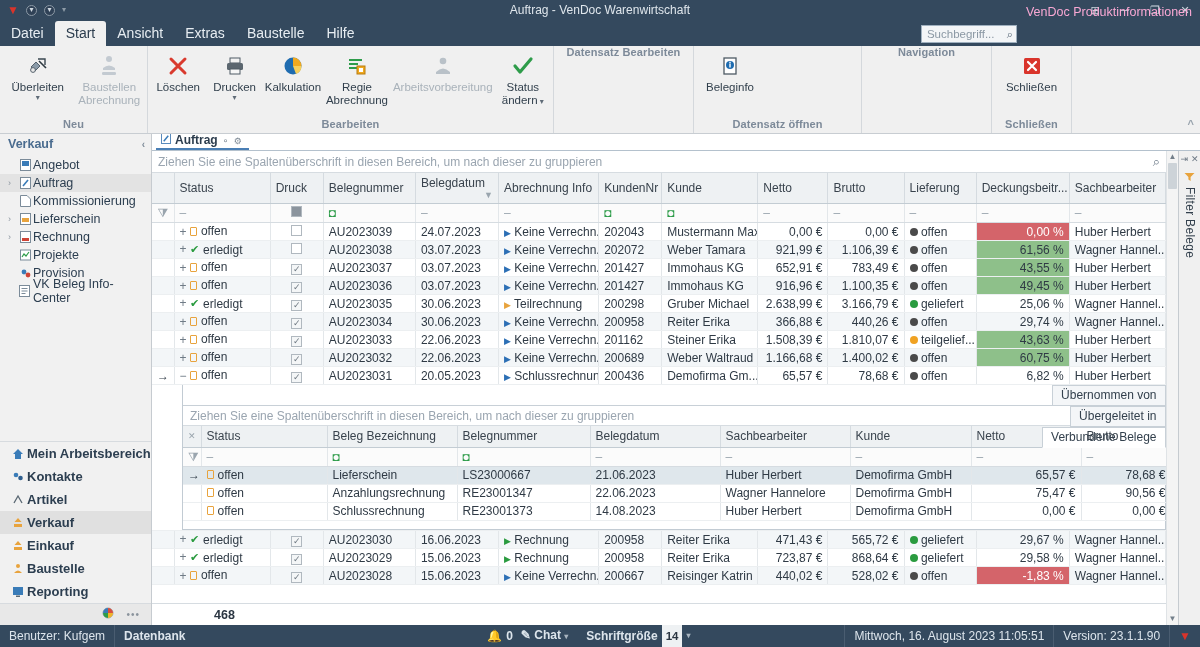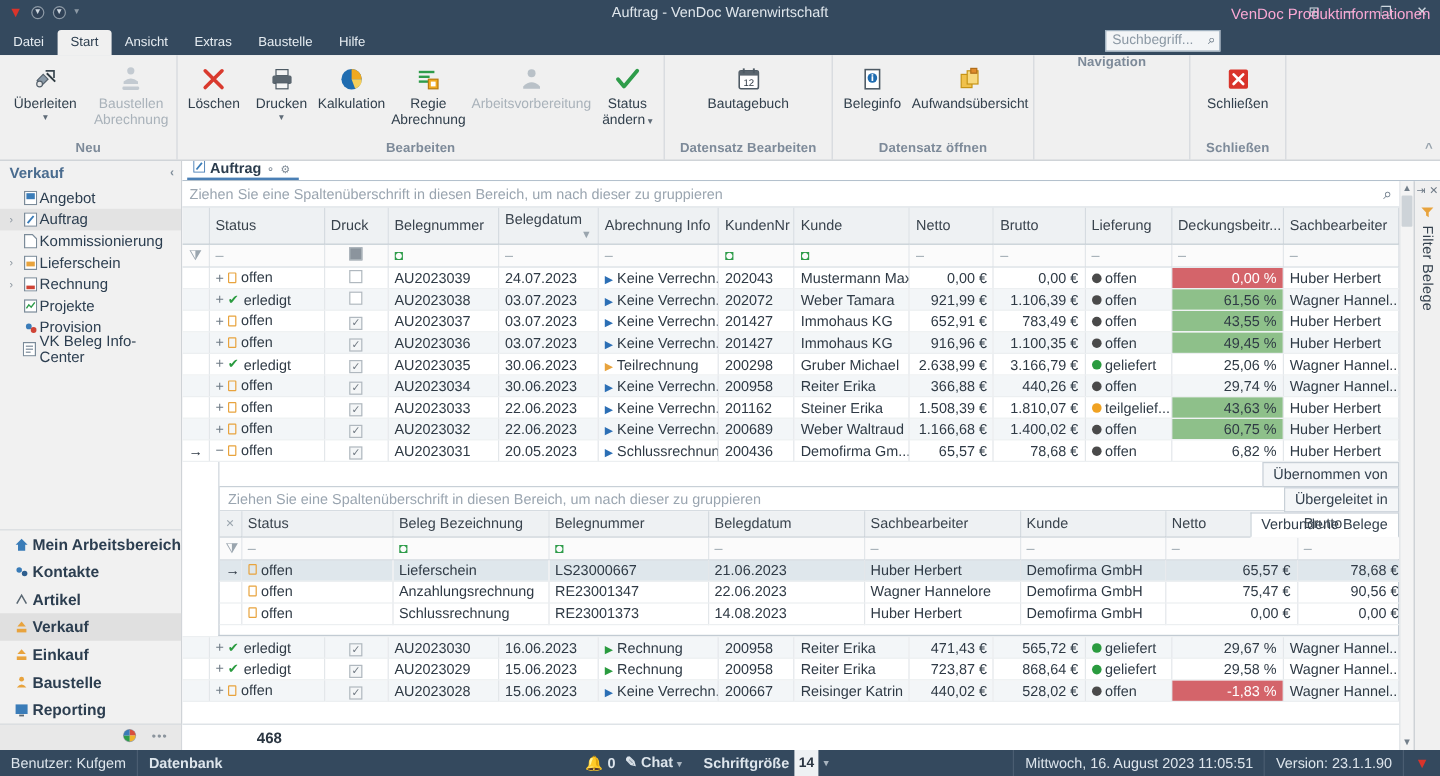--- a/index.html
+++ b/index.html
@@ -34,21 +34,21 @@
   .winbtns span {
     width: 30px; text-align: center; font-size: 11px; color: #cfd8e0; line-height: 20px; cursor: default;
   }
 
   
   .menubar {
     height: 26px; background: #34495e; display: flex; align-items: flex-end;
     position: relative; flex: none;
   }
   .menubar .mi {
-    padding: 4px 11px 5px 11px; font-size: 11px; color: #e7edf2; cursor: default;
+    padding: 4px 11px 5px 11px; font-size: 14px; color: #e7edf2; cursor: default;
   }
   .menubar .mi.active {
     background: #f0f0f0; color: #2b3c4d; border-radius: 3px 3px 0 0;
     padding-bottom: 5px;
   }
   .menu-right { margin-left: auto; display: flex; align-items: center; gap: 9px; padding: 0 8px 3px 0; }
   .searchbox {
     background: #f3f5f7; border: 1px solid #9fb0bf; width: 96px; height: 18px;
     display: flex; align-items: center; padding: 0 3px 0 5px; font-size: 11.5px; color: #8b98a4; margin-top: 44px;
   }
@@ -340,59 +340,35 @@
           </span>
           <span class="txt">
             <span>Status ändern</span><span class="caret" style="font-size:8px;"> ▾</span>
           </span>
         </div>
       </div>
       <div class="rlabel">Bearbeiten</div>
     </div>
 
     <div class="rgroup" style="width:140px;">
-      <div class="ritems" style="justify-content:center;">
-        <div class="rbtn wide">
-          <span class="glyph">
-            <svg width="22" height="22" viewBox="0 0 22 22">
-              <rect x="3" y="4" width="16" height="15" rx="1.5" fill="#fff" stroke="#4e5a64" stroke-width="1.3"></rect>
-              <rect x="3" y="4" width="16" height="4" fill="#5b666f"></rect>
-              <rect x="6" y="2" width="1.6" height="4" fill="#4e5a64"></rect>
-              <rect x="14.4" y="2" width="1.6" height="4" fill="#4e5a64"></rect>
-              <text x="11" y="16.5" font-size="8" text-anchor="middle" fill="#2b3642" font-family="Liberation Sans">12</text>
-            </svg>
-          </span>
-          <span class="txt">Bautagebuch</span>
-        </div>
-      </div>
       <div class="rlabel">Datensatz Bearbeiten</div>
     </div>
 
     <div class="rgroup" style="width:168px;">
       <div class="ritems">
         <div class="rbtn">
           <span class="glyph">
             <svg width="22" height="22" viewBox="0 0 22 22">
               <rect x="5" y="3" width="12" height="16" fill="#fff" stroke="#4e5a64" stroke-width="1.3"></rect>
               <circle cx="11" cy="10" r="4" fill="#1f6cb0"></circle>
               <rect x="10.3" y="8.5" width="1.4" height="4" fill="#fff"></rect>
               <rect x="10.3" y="6.8" width="1.4" height="1.3" fill="#fff"></rect>
             </svg>
           </span>
           <span class="txt">Beleginfo</span>
-        </div>
-        <div class="rbtn xwide">
-          <span class="glyph">
-            <svg width="22" height="22" viewBox="0 0 22 22">
-              <rect x="4" y="7" width="9" height="11" fill="#f0c14b" stroke="#c69416"></rect>
-              <rect x="9" y="4" width="9" height="11" fill="#f7d97e" stroke="#c69416"></rect>
-              <rect x="12" y="2" width="5" height="4" fill="#e08b2a" stroke="#b06d18"></rect>
-            </svg>
-          </span>
-          <span class="txt">Aufwandsübersicht</span>
         </div>
       </div>
       <div class="rlabel">Datensatz öffnen</div>
     </div>
 
     <div class="rgroup" style="width:130px;">
       <div class="rlabel">Navigation</div>
     </div>
 
     <div class="rgroup" style="width:80px;">

